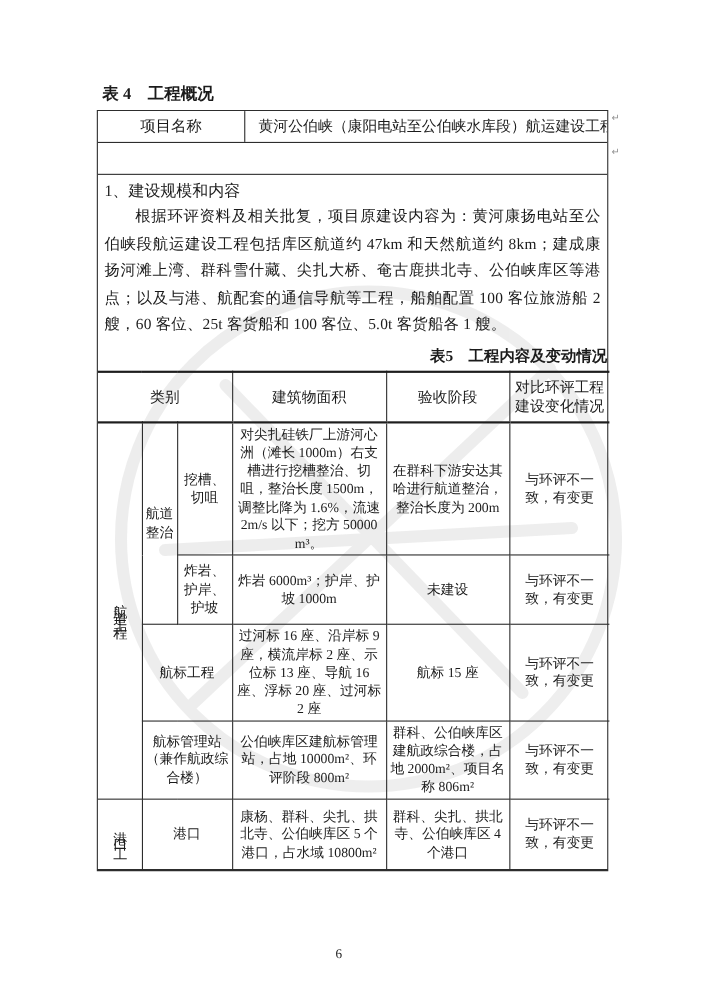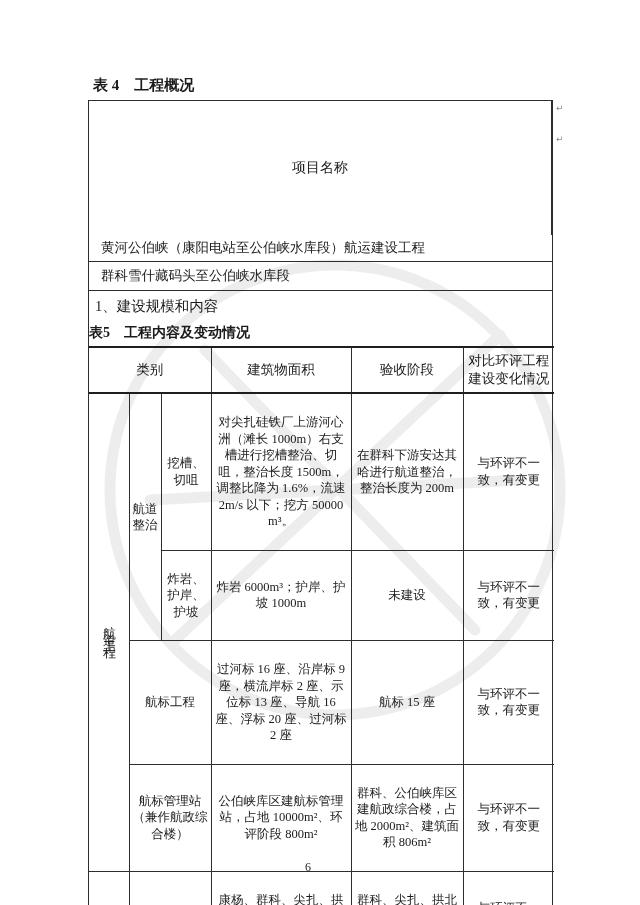--- a/index.html
+++ b/index.html
@@ -7,42 +7,42 @@
   .page {
     position:relative; width:616px; height:905px; background:#ffffff;
     font-family:"Liberation Serif","DejaVu Serif",serif; color:#1b1b1b; overflow:hidden;
   }
   .watermark { position:absolute; left:0; top:0; z-index:0; pointer-events:none; }
   .doc-title { position:absolute; left:93px; top:76px; font-size:15px; font-weight:bold; z-index:2; }
   .outer-box {
     position:absolute; left:88px; top:100px; width:465px; z-index:1;
     border:1.5px solid #2d2d2d; border-bottom-width:2px; background:transparent;
   }
-  .info-row { display:flex; border-bottom:1px solid #2d2d2d; min-height:29px;flex-direction:column; }
+  .info-row { display:flex; border-bottom:1px solid #2d2d2d; min-height:29px; }
   .info-label {
     flex:0 0 134px; border-right:1px solid #2d2d2d; font-size:14px;
     display:flex; align-items:center; justify-content:center; text-align:center; padding:4px 2px;
   }
   .info-value {
     flex:1 1 auto; font-size:13.5px; padding:4px 2px 4px 12px;
     display:flex; align-items:center; white-space:nowrap; overflow:hidden;
   }
   .section-heading { font-size:14.5px; font-weight:normal; padding:4px 6px 1px 6px; line-height:22px; }
   .para {
     font-size:14px; line-height:24.5px; text-align:justify; text-indent:2em;
     padding:0 6px; letter-spacing:0.2px;
   }
-  .t5-caption { text-align:left; font-weight:bold; font-size:14px; padding:6px 0 4px 0; }
+  .t5-caption { text-align:right; font-weight:bold; font-size:14px; padding:6px 0 4px 0; }
   table.t5 {
     width:100%; border-collapse:collapse; table-layout:fixed;
     border-top:2.5px solid #1e1e1e; font-size:12.5px;
   }
   .t5 th, .t5 td {
     border:1px solid #2d2d2d; text-align:center; vertical-align:middle;
-    padding:20px 3px; line-height:16.5px; font-weight:normal; word-break:break-all;
+    padding:2px 3px; line-height:16.5px; font-weight:normal; word-break:break-all;
   }
   .t5 thead th { font-size:13.5px; line-height:18px; padding:4px 2px; border-bottom:2.5px solid #1e1e1e; }
   .no-bl { border-left:none !important; }
   .no-br { border-right:none !important; }
   .no-bb { border-bottom:none !important; }
   .vtext {
     writing-mode:vertical-lr; text-orientation:upright; display:inline-block;
     letter-spacing:7px; line-height:1.1; font-size:13px;
   }
   .mark {
@@ -72,25 +72,25 @@
   <span class="mark mark-1">↵</span>
   <span class="mark mark-2">↵</span>
 
   <div class="outer-box">
 
     <div class="info-row">
       <div class="info-label">项目名称</div>
       <div class="info-value">黄河公伯峡（康阳电站至公伯峡水库段）航运建设工程</div>
     </div>
     <div class="info-row">
-      <div class="info-value">群科雪什藏码头至公伯峡水库段</div>
     </div>
 
     <div class="section-heading">1、建设规模和内容</div>
 
+    <p class="para">根据环评资料及相关批复，项目原建设内容为：黄河康扬电站至公伯峡段航运建设工程包括库区航道约 47km 和天然航道约 8km；建成康扬河滩上湾、群科雪什藏、尖扎大桥、奄古鹿拱北寺、公伯峡库区等港点；以及与港、航配套的通信导航等工程，船舶配置 100 客位旅游船 2 艘，60 客位、25t 客货船和 100 客位、5.0t 客货船各 1 艘。</p>
 
     <div class="t5-caption">表5　工程内容及变动情况</div>
 
     <table class="t5">
       <colgroup>
         <col style="width:40px">
           <col style="width:32px">
           <col style="width:50px">
         <col style="width:140px">
           <col style="width:112px">
@@ -125,21 +125,21 @@
         </tr>
         <tr style="height:60px">
           <td colspan="2">航标工程</td>
           <td>过河标 16 座、沿岸标 9 座，横流岸标 2 座、示位标 13 座、导航 16 座、浮标 20 座、过河标 2 座</td>
           <td>航标 15 座</td>
           <td class="no-br">与环评不一致，有变更</td>
         </tr>
         <tr style="height:65px">
           <td colspan="2">航标管理站（兼作航政综合楼）</td>
           <td>公伯峡库区建航标管理站，占地 10000m²、环评阶段 800m²</td>
-          <td>群科、公伯峡库区建航政综合楼，占地 2000m²、建筑面积 806m²</td>
+          <td>群科、公伯峡库区建航政综合楼，占地 2000m²、项目名称 806m²</td>
           <td class="no-br">与环评不一致，有变更</td>
         </tr>
         <tr style="height:64px">
           <td class="no-bl no-bb">
             <span class="vtext">港口工</span>
           </td>
           <td colspan="2" class="no-bb">港口</td>
           <td class="no-bb">康杨、群科、尖扎、拱北寺、公伯峡库区 5 个港口，占水域 10800m²</td>
           <td class="no-bb">群科、尖扎、拱北寺、公伯峡库区 4 个港口</td>
           <td class="no-br no-bb">与环评不一致，有变更</td>

